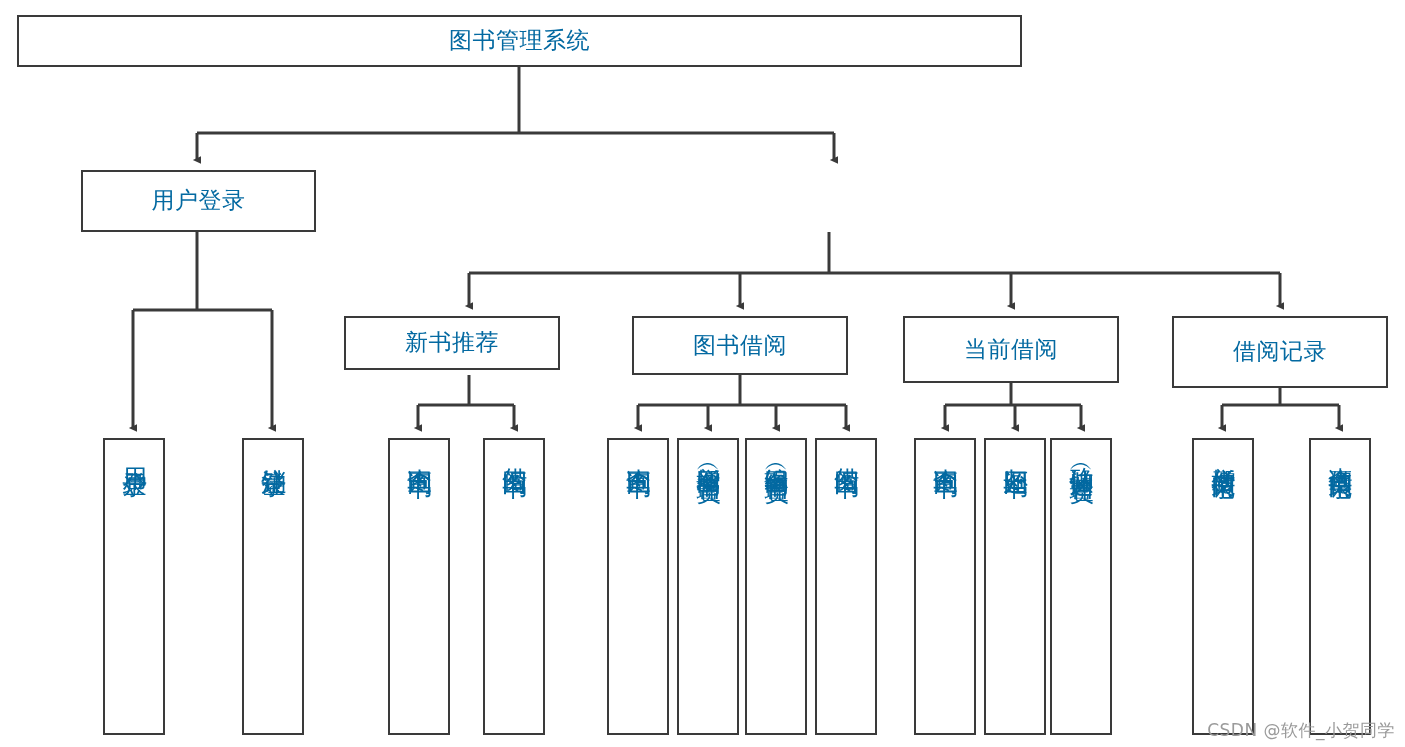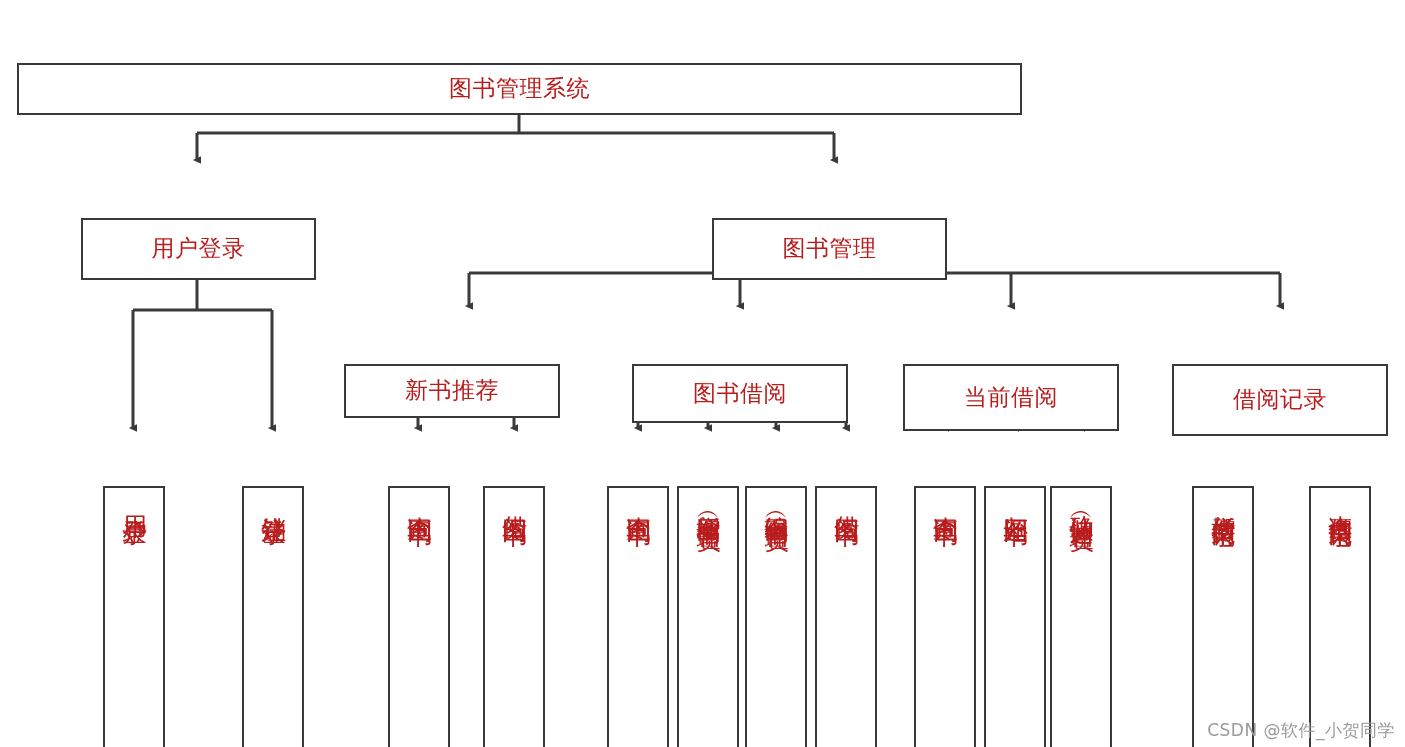--- a/index.html
+++ b/index.html
@@ -27,22 +27,21 @@
     pointer-events: none;
   }
   .node {
     position: absolute;
     box-sizing: border-box;
     border: 2.5px solid #3a3a3a;
     background: #ffffff;
     display: flex;
     align-items: center;
     justify-content: center;
-    color: #b91c1c;
-    margin-top: 48px;
+    color: #0369a1;
   }
   .node .label {
     display: block;
     text-align: center;
     line-height: 1.18;
     letter-spacing: 0.5px;
   }
   
   .node.h .label {
     font-size: 23px;
@@ -134,23 +133,20 @@
     </g>
   </svg>
 
   <div class="node h root" style="left:17px; top:15px; width:1005px; height:52px;">
     <span class="label">图书管理系统</span>
   </div>
 
   <div class="node h" style="left:81px; top:170px; width:235px; height:62px;">
     <span class="label">用户登录</span>
   </div>
-  <div class="node h" style="left:712px; top:170px; width:235px; height:62px;">
-    <span class="label">图书管理</span>
-  </div>
 
   <div class="node h" style="left:344px; top:316px; width:216px; height:54px;">
     <span class="label">新书推荐</span>
   </div>
   <div class="node h" style="left:632px; top:316px; width:216px; height:59px;">
     <span class="label">图书借阅</span>
   </div>
   <div class="node h" style="left:903px; top:316px; width:216px; height:67px;">
     <span class="label">当前借阅</span>
   </div>

